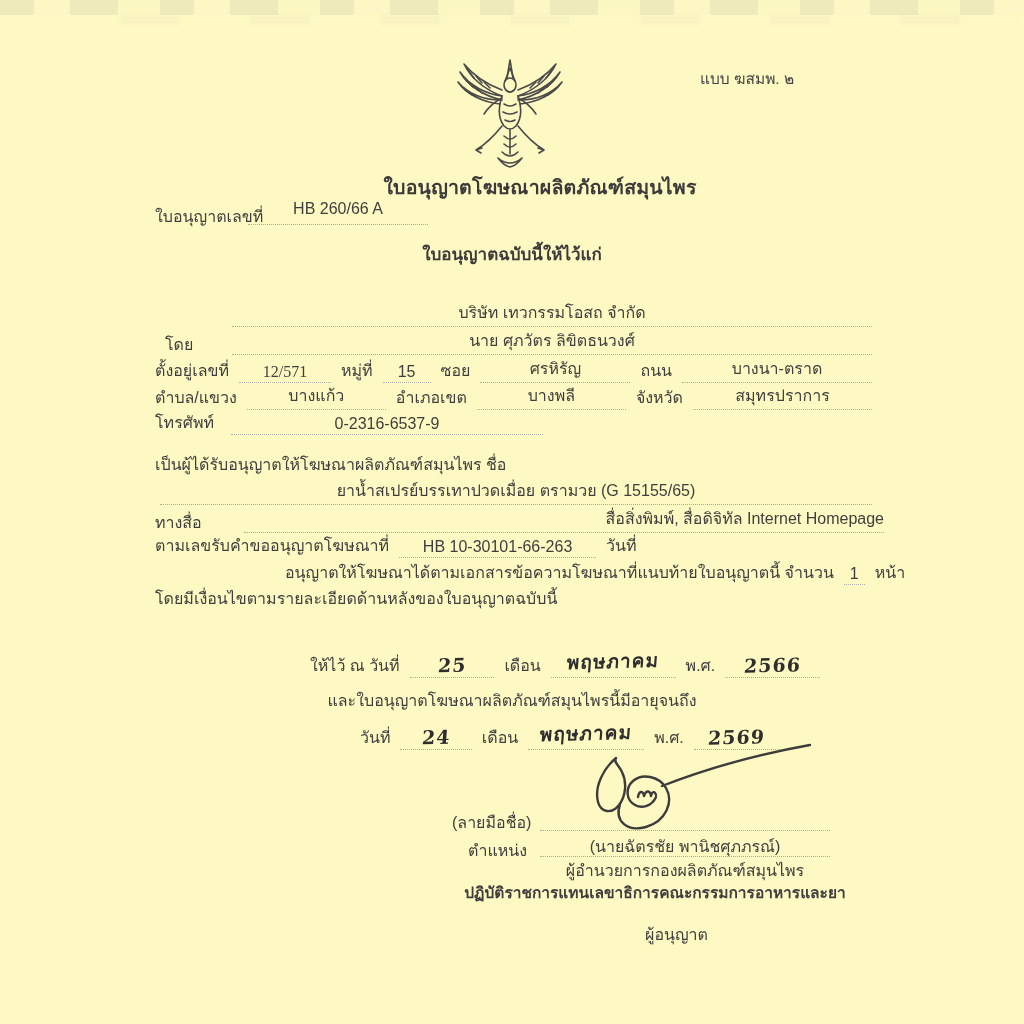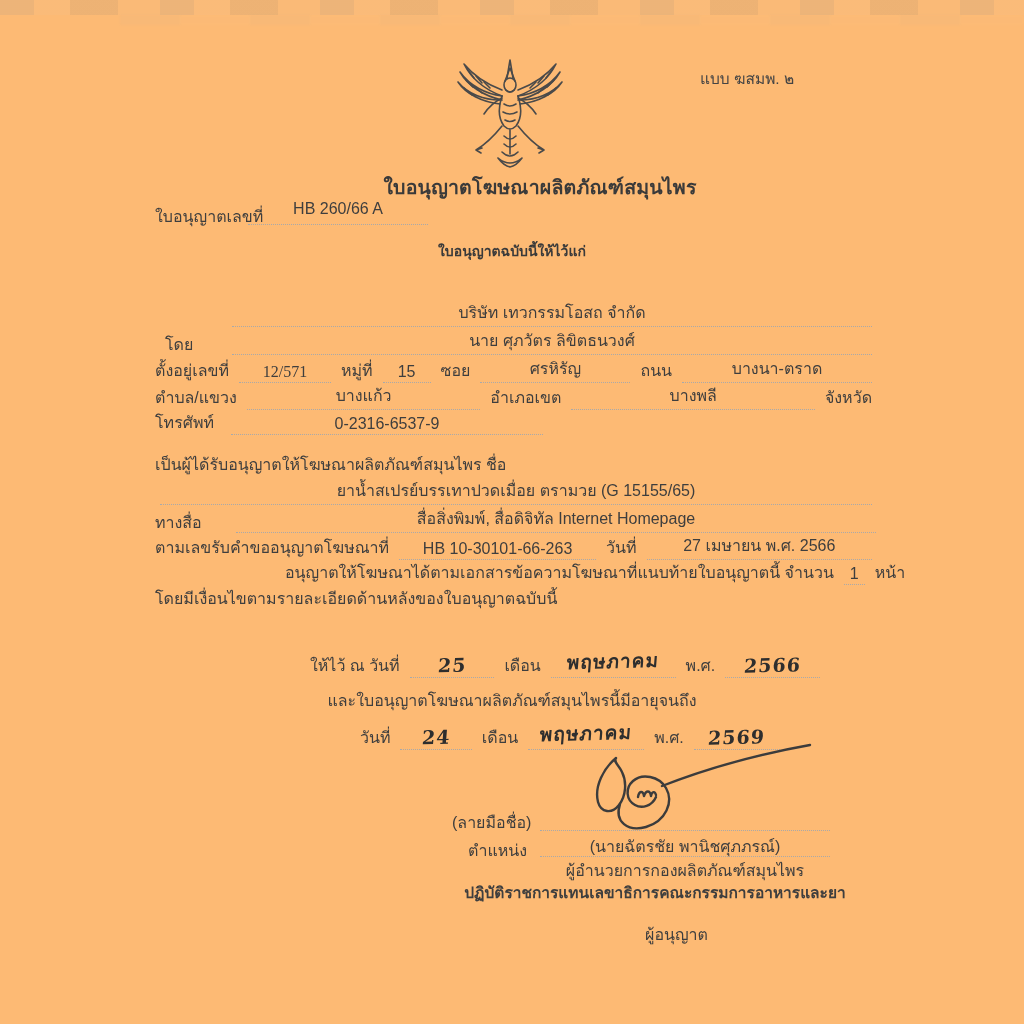--- a/index.html
+++ b/index.html
@@ -1,21 +1,21 @@
 <!DOCTYPE html>
 <html><head>
 <meta charset="utf-8">
 <style>
   html,body{margin:0;padding:0;}
   body{
     width:1024px;height:1024px;position:relative;background:#fdfdfd;
     font-family:"Liberation Sans","DejaVu Sans",sans-serif;
     color:#3e3e3e;font-size:16px;overflow:hidden;
   }
-  .page{position:absolute;inset:0;background:#fdba74;}
+  .page{position:absolute;inset:0;background:#fef9c3;}
   
   .scan-noise{
     position:absolute;top:0;left:0;right:0;height:15px;
     background:
       repeating-linear-gradient(90deg,
         rgba(150,150,150,.28) 0 34px, rgba(210,210,210,.10) 34px 70px,
         rgba(120,120,120,.22) 70px 118px, rgba(200,200,200,.08) 118px 160px);
     opacity:.55;filter:blur(.6px);
   }
   .scan-noise2{
@@ -30,21 +30,21 @@
   .center{text-align:center;}
   
   .dotline{border-bottom:1.5px dotted #a9a9a9;}
   .row{display:flex;align-items:flex-end;column-gap:10px;}
   .row .val{
     border-bottom:1.5px dotted #a9a9a9;text-align:center;white-space:nowrap;
     padding:0 6px 1px 6px;
   }
   .grow{flex-grow:1;}
   .title{font-size:19.5px;font-weight:bold;color:#3a3a3a;letter-spacing:.2px;}
-  .h2{font-size:14px;font-weight:bold;color:#3a3a3a;}
+  .h2{font-size:17px;font-weight:bold;color:#3a3a3a;}
   .formcode{font-size:15.5px;color:#444;}
   .handwrite{
     display:inline-block;font-weight:bold;font-size:19px;color:#2e2e2e;
     transform:skewX(-6deg) rotate(-1.5deg);
     font-family:"DejaVu Serif","Liberation Serif",serif;
     letter-spacing:1px;
   }
   svg{display:block;}
 </style>
 </head>
@@ -113,39 +113,39 @@
     <span class="lbl">ถนน</span>
     <span class="val grow" style="flex-basis:170px;">บางนา-ตราด</span>
   </div>
 
   <div class="abs row" style="left:155px;top:383px;width:717px;">
     <span class="lbl">ตำบล/แขวง</span>
     <span class="val grow" style="flex-basis:110px;">บางแก้ว</span>
     <span class="lbl">อำเภอเขต</span>
     <span class="val grow" style="flex-basis:120px;">บางพลี</span>
     <span class="lbl">จังหวัด</span>
+    <span class="val grow" style="flex-basis:150px;">สมุทรปราการ</span>
   </div>
 
   <div class="abs row" style="left:155px;top:410px;width:717px;gap:17px;">
     <span class="lbl">โทรศัพท์</span>
     <span class="val" style="flex-basis:300px;">0-2316-6537-9</span>
   </div>
 
   <div class="abs" style="left:155px;top:452px;">เป็นผู้ได้รับอนุญาตให้โฆษณาผลิตภัณฑ์สมุนไพร ชื่อ</div>
 
   <div class="abs dotline center" style="left:160px;top:478px;width:712px;height:26px;">ยาน้ำสเปรย์บรรเทาปวดเมื่อย ตรามวย (G 15155/65)</div>
 
   <div class="abs lbl" style="left:155px;top:510px;">ทางสื่อ</div>
-  <div class="abs dotline center" style="left:236px;top:506px;width:640px;height:26px;">สื่อสิ่งพิมพ์, สื่อดิจิทัล Internet Homepage</div>
+  <div class="abs dotline center" style="left:244px;top:506px;width:640px;height:26px;text-align:right;">สื่อสิ่งพิมพ์, สื่อดิจิทัล Internet Homepage</div>
 
   <div class="abs row" style="left:155px;top:533px;width:717px;">
     <span class="lbl">ตามเลขรับคำขออนุญาตโฆษณาที่</span>
     <span class="val" style="flex-basis:185px;">HB 10-30101-66-263</span>
     <span class="lbl">วันที่</span>
-    <span class="val grow" style="flex-basis:200px;">27  เมษายน  พ.ศ. 2566</span>
   </div>
 
   <div class="abs row" style="left:285px;top:560px;width:587px;">
     <span class="lbl">อนุญาตให้โฆษณาได้ตามเอกสารข้อความโฆษณาที่แนบท้ายใบอนุญาตนี้ จำนวน</span>
     <span class="val grow" style="flex-basis:60px;">1</span>
     <span class="lbl">หน้า</span>
   </div>
 
   <div class="abs" style="left:155px;top:586px;">โดยมีเงื่อนไขตามรายละเอียดด้านหลังของใบอนุญาตฉบับนี้</div>
 

